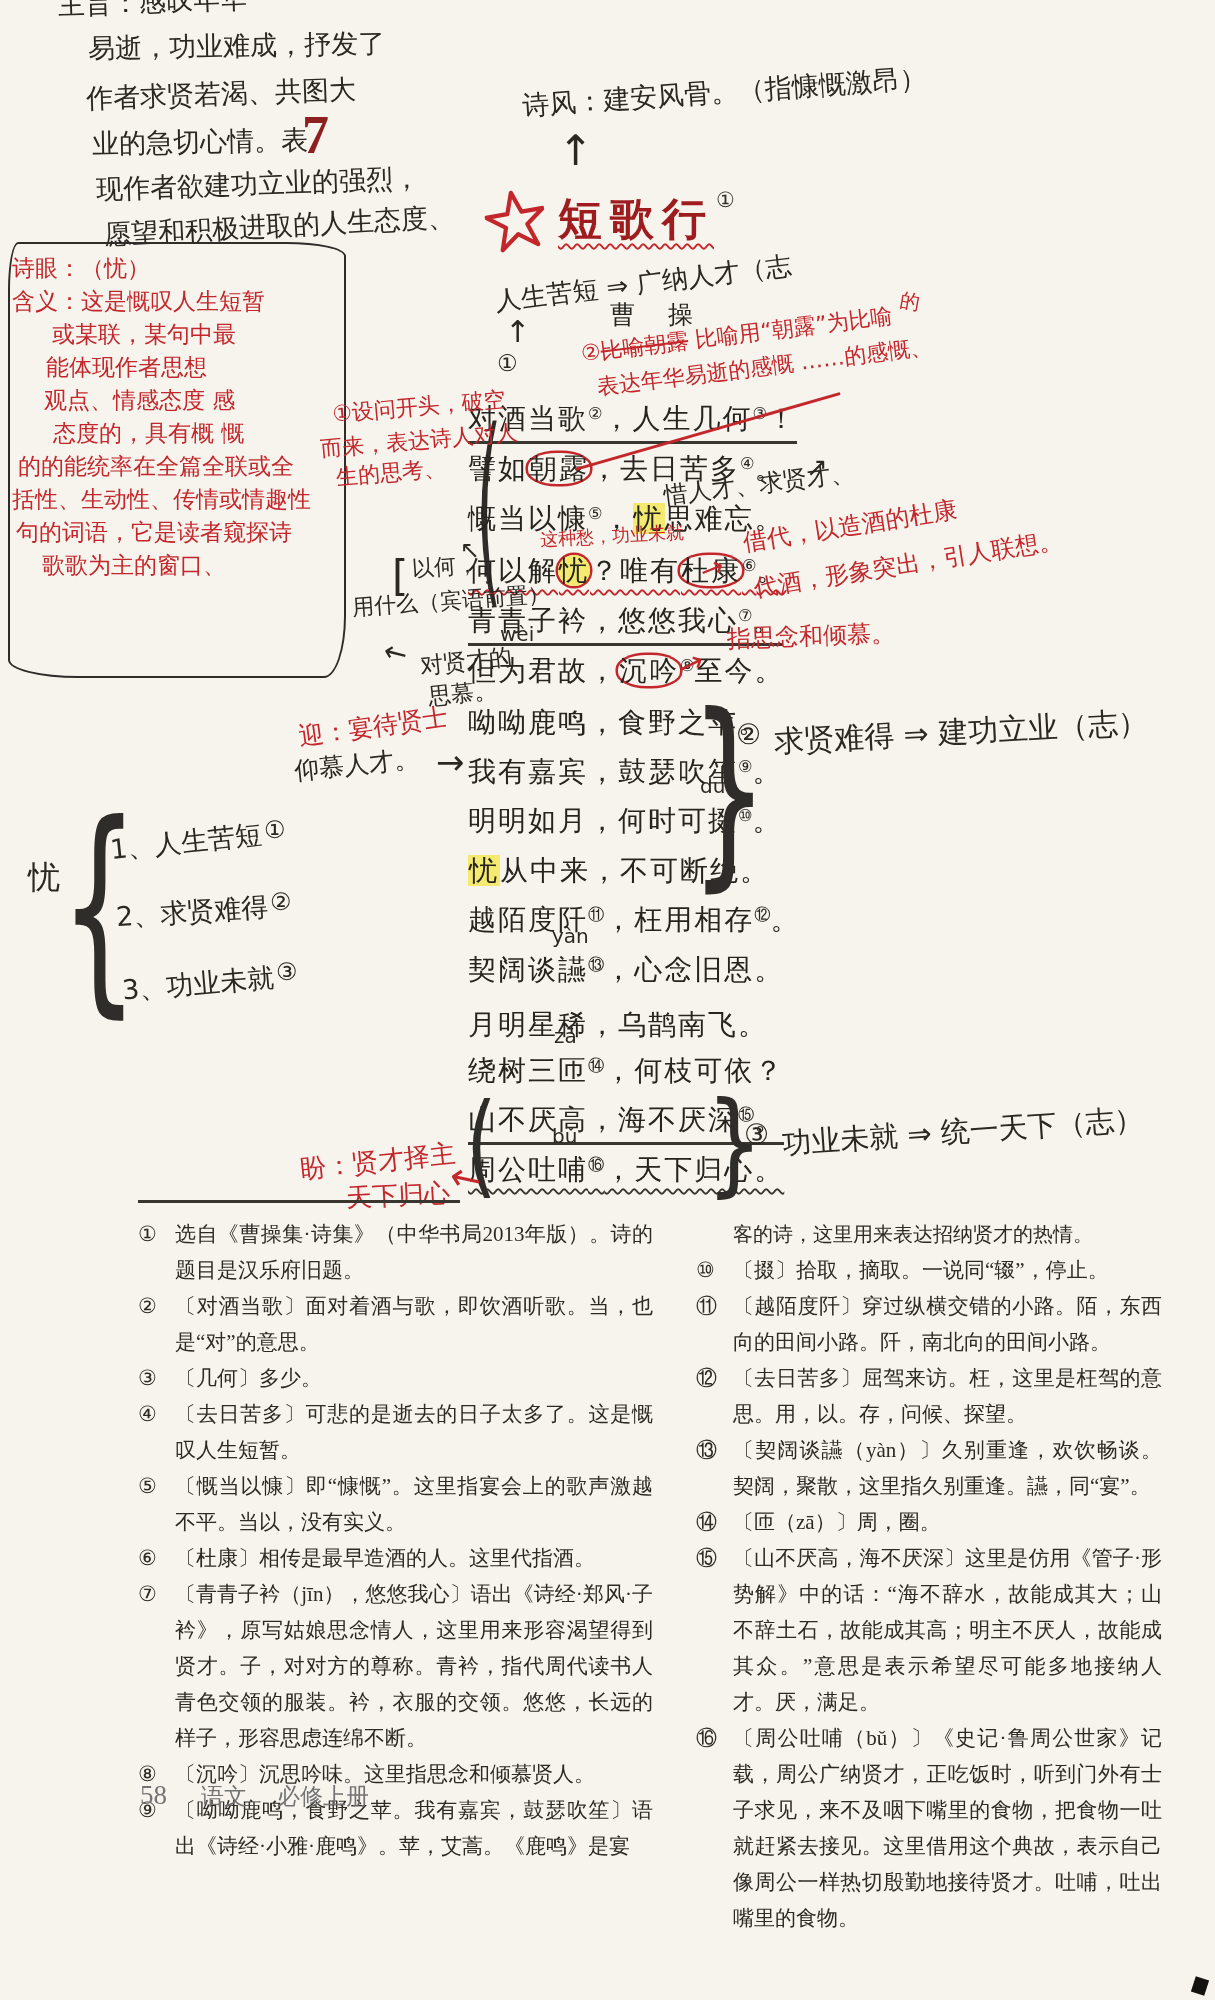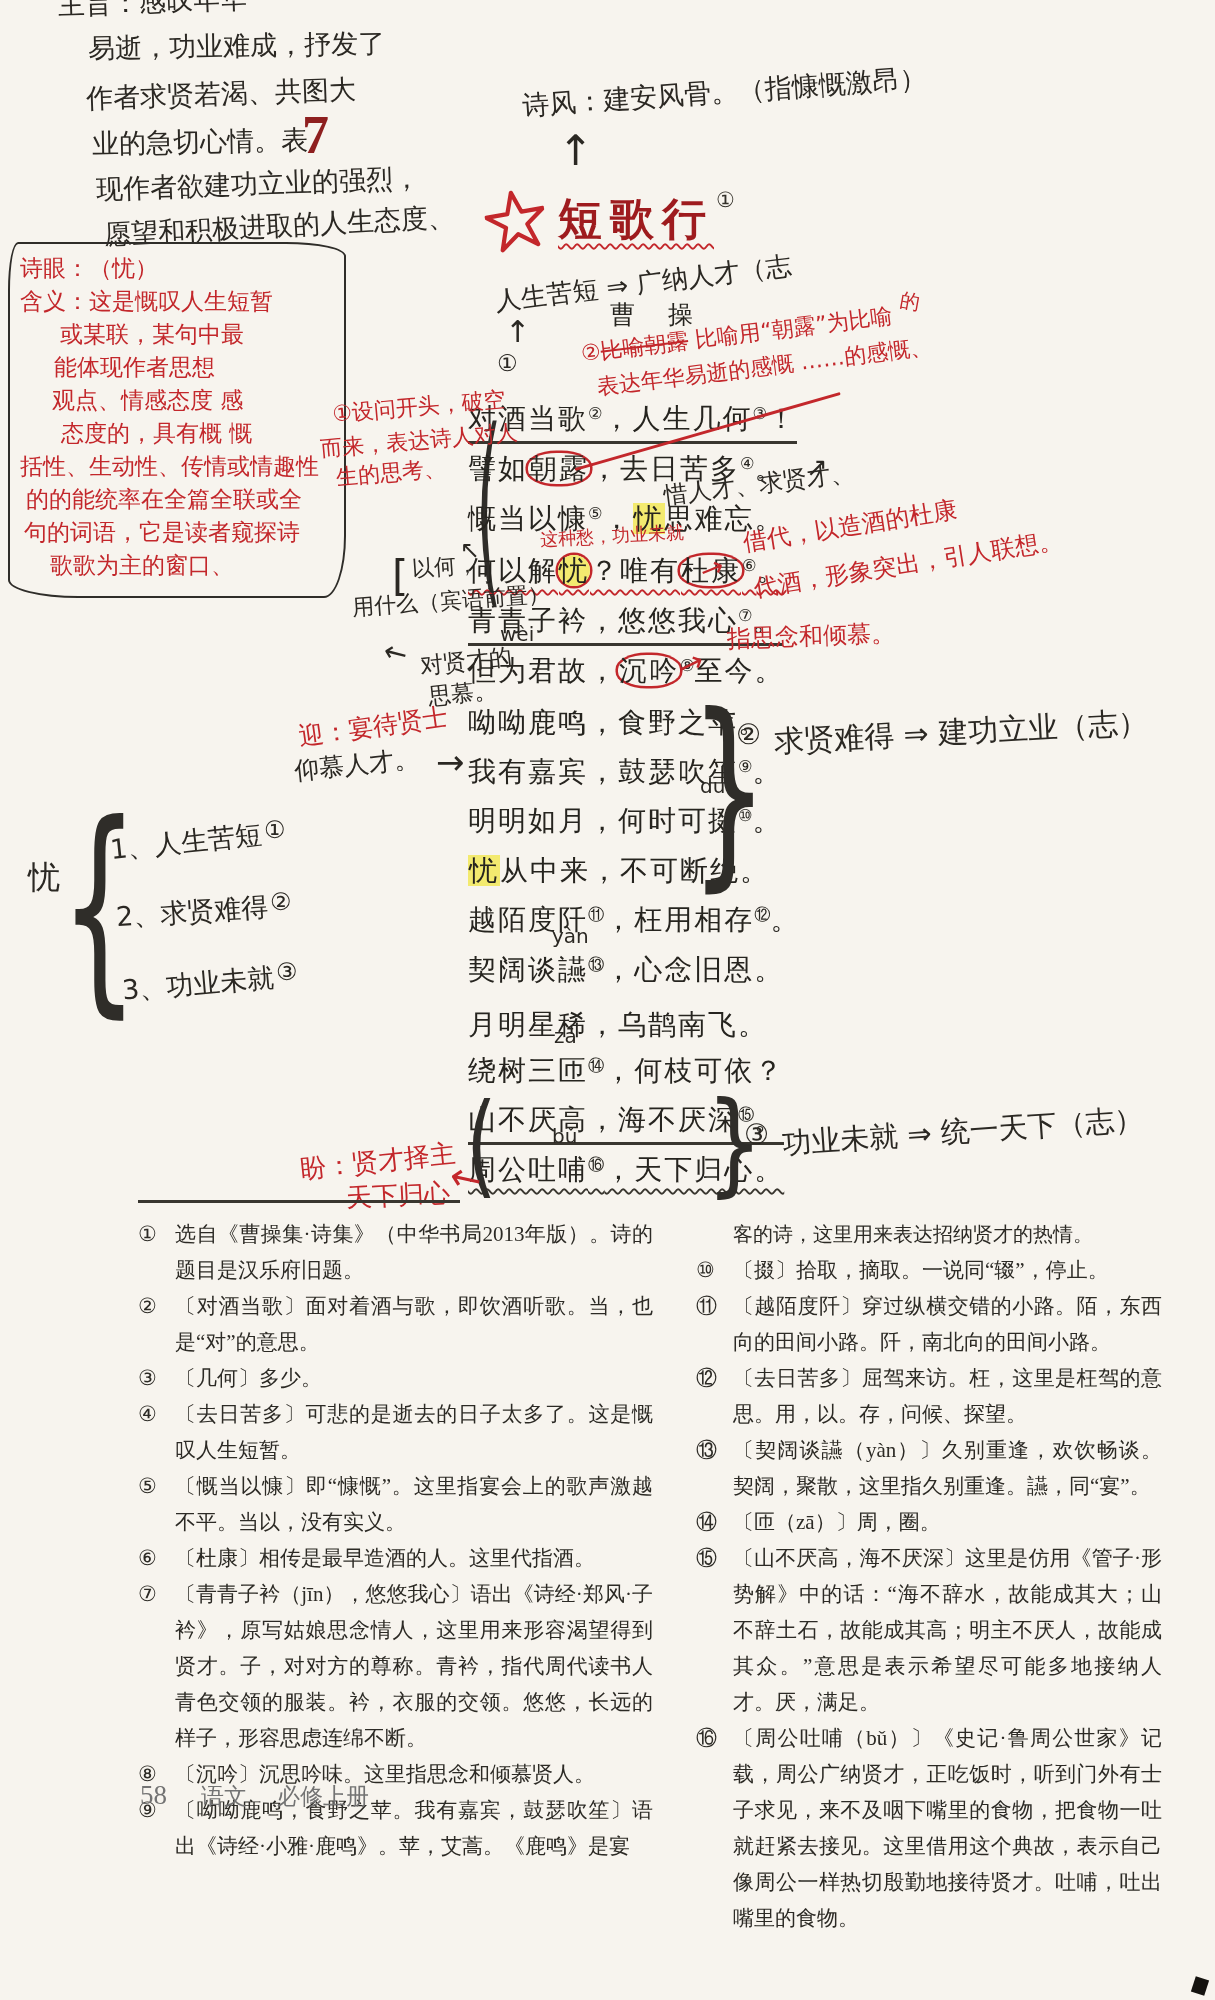--- a/index.html
+++ b/index.html
@@ -19,24 +19,24 @@
   mark{background:#f3ea6f;color:inherit;padding:0 1px;}
   .ringmark mark{box-shadow:0 0 0 2.5px #c3272b;border-radius:50%;}
   .ring{box-shadow:0 0 0 2.5px #c3272b;border-radius:46%;padding:0 1px;}
   .ul{border-bottom:3px solid #39362f;padding-bottom:3px;}
   .wavy{text-decoration:underline;text-decoration-style:wavy;text-decoration-color:#39362f;text-decoration-thickness:2px;text-underline-offset:9px;}
   .wavyred{text-decoration:underline;text-decoration-style:wavy;text-decoration-color:#c3272b;text-decoration-thickness:2px;text-underline-offset:9px;}
   .brace{position:absolute;font-family:"DejaVu Sans",sans-serif;color:#2f2d29;line-height:1;transform-origin:left top;font-weight:400;}
   .redline{position:absolute;background:#c3272b;height:3px;transform-origin:left center;border-radius:2px;}
   
   #shiyan-box{
-    position:absolute;left:8px;top:242px;width:338px;height:356px;
+    position:absolute;left:8px;top:242px;width:338px;height:436px;
     border:2.5px solid #2f2d29;
     border-radius:10px 60px 22px 70px / 48px 14px 62px 18px;
-    padding:8px 6px 4px 10px;box-sizing:border-box;
+    padding:8px 6px 4px 2px;box-sizing:border-box;
   }
   #shiyan-box .sline{font-family:"DejaVu Sans",sans-serif;color:#c3272b;font-size:23px;line-height:33px;white-space:nowrap;}
   
   .fncol{position:absolute;top:1216px;}
   #fn-left{left:138px;width:515px;}
   #fn-right{left:696px;width:466px;}
   .fn{position:relative;padding-left:37px;font-size:21px;line-height:36px;text-align:justify;font-family:"Liberation Serif",serif;color:#2c2a25;}
   .fn .num{position:absolute;left:0;top:0;}
   .fn-intro{padding-left:37px;font-size:20px;line-height:36px;font-family:"Liberation Serif",serif;color:#2c2a25;}
   
@@ -78,22 +78,22 @@
 <div class="hand-red" style="left:596px;top:352px;font-size:22px;transform:rotate(-7deg);">表达年华易逝的感慨 ……的感慨、</div>
 <div class="hand-red" style="left:900px;top:288px;font-size:20px;transform:rotate(10deg);">的</div>
 
 <div id="shiyan-box">
   <div class="sline">诗眼：（忧）</div>
   <div class="sline">含义：这是慨叹人生短暂</div>
   <div class="sline" style="margin-left:40px;">或某联，某句中最</div>
   <div class="sline" style="margin-left:34px;">能体现作者思想</div>
   <div class="sline" style="margin-left:32px;">观点、情感态度 感</div>
   <div class="sline" style="margin-left:41px;">态度的，具有概 慨</div>
+  <div class="sline" style="margin-left:6px;">的的能统率在全篇全联或全</div>
   <div class="sline">括性、生动性、传情或情趣性</div>
-  <div class="sline" style="margin-left:6px;">的的能统率在全篇全联或全</div>
   <div class="sline" style="margin-left:4px;">句的词语，它是读者窥探诗</div>
   <div class="sline" style="margin-left:30px;">歌歌为主的窗口、</div>
 </div>
 
 <div class="brace" style="left:432px;top:386px;font-size:218px;transform:scaleX(0.35);">（</div>
 
 <div class="pline ul" style="top:400px;">对酒当歌<sup>②</sup>，人生几何<sup>③</sup>！</div>
 <div class="pline" style="top:450px;">譬如<span class="ring">朝露</span>，去日苦多<sup>④</sup>。</div>
 <div class="pline" style="top:500px;">慨当以慷<sup>⑤</sup>，<mark>忧</mark>思难忘。</div>
 <div class="pline ringmark wavyred" style="top:552px;">何以解<mark>忧</mark>？唯有<span class="ring">杜康</span><sup>⑥</sup>。</div>

